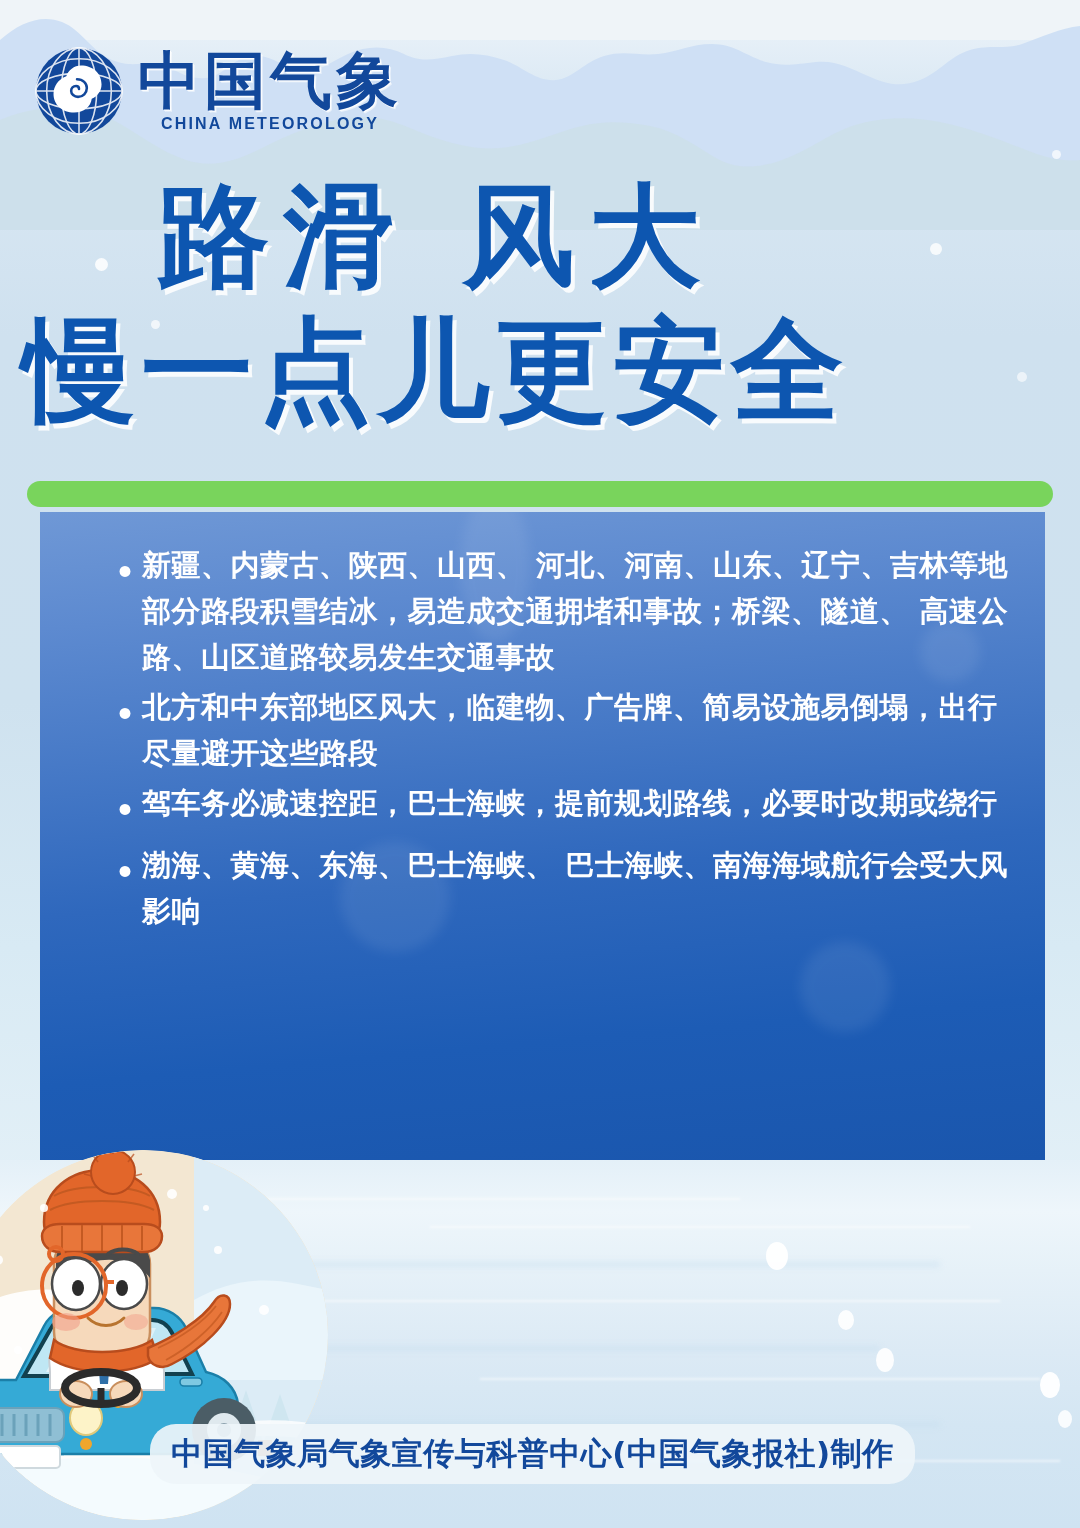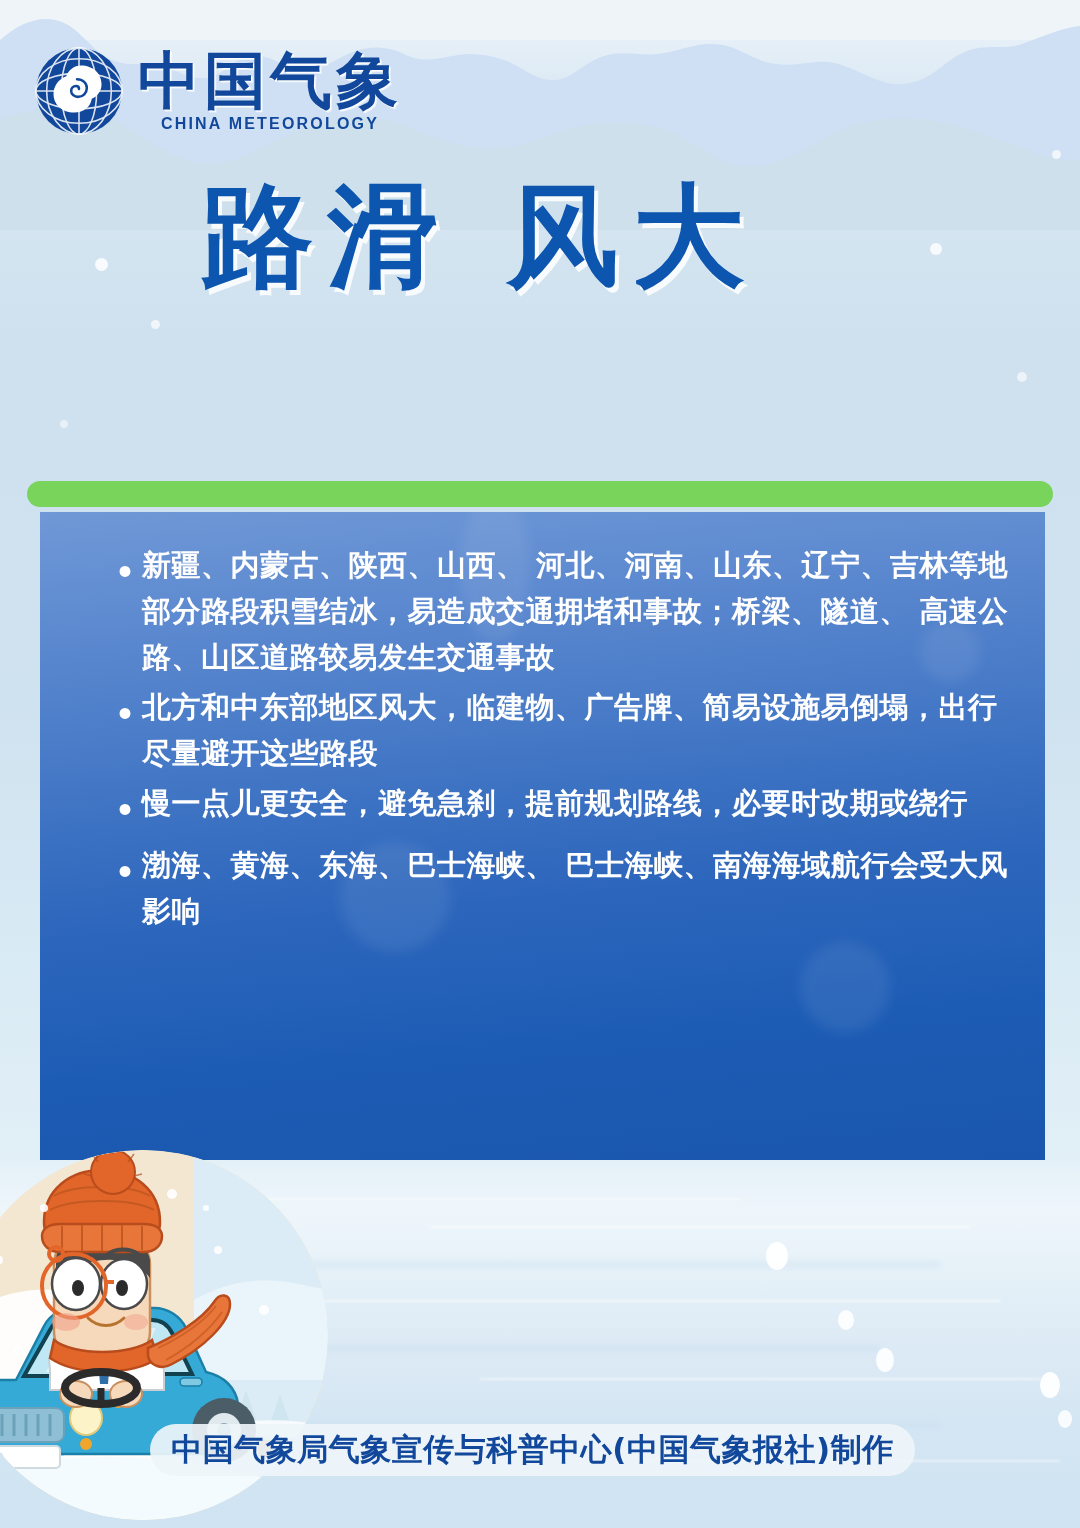--- a/index.html
+++ b/index.html
@@ -30,21 +30,21 @@
     font-family:"DejaVu Sans","Liberation Sans",sans-serif;
     text-shadow:1px 1px 0 #ffffff,2px 2px 0 rgba(255,255,255,.6);
     white-space:nowrap;
   }
   .logo-en{
     font-size:16px;font-weight:bold;color:#12489b;letter-spacing:2.2px;margin-top:4px;
     white-space:nowrap;
   }
 
   
-  .headline{position:absolute;left:0;top:178px;width:872px;text-align:center;padding-left:44px;}
+  .headline{position:absolute;left:0;top:178px;width:872px;text-align:center;}
   .hl-line{
     font-family:"DejaVu Sans","Liberation Sans",sans-serif;
     font-weight:bold;color:#0d56b0;
     text-shadow:4px 5px 0 rgba(255,255,255,.85);
     white-space:nowrap;line-height:1.05;
   }
   .hl1{font-size:112px;letter-spacing:14px;}
   .hl2{font-size:112px;letter-spacing:6px;margin-top:16px;}
 
   
@@ -82,21 +82,21 @@
 
   
   .mascot{
     position:absolute;left:-42px;top:1150px;width:370px;height:370px;border-radius:50%;
     overflow:hidden;background:#f3e7d2;
   }
   .mascot svg{display:block;}
 
   
   .footer-pill{
-    position:absolute;left:150px;top:1424px;width:765px;height:52px;
+    position:absolute;left:150px;top:1424px;width:765px;height:60px;
     background:rgba(238,245,250,.92);border-radius:26px;
     display:flex;align-items:center;justify-content:center;
   }
   .footer-text{
     color:#12489b;font-size:31px;font-weight:bold;white-space:nowrap;
     font-family:"DejaVu Sans","Liberation Sans",sans-serif;letter-spacing:.5px;
   }
 </style>
 </head>
 <body>
@@ -148,20 +148,21 @@
       </svg>
     </span>
     <span class="logo-text">
       <span class="logo-cn">中国气象</span>
       <span class="logo-en">CHINA METEOROLOGY</span>
     </span>
   </div>
 
   <div class="headline">
     <div class="hl-line hl1">路滑  风大</div>
+    <div class="hl-line hl2">慢一点儿更安全</div>
   </div>
 
   <div class="green-bar"></div>
 
   <div class="content-box">
     <div class="cb-glow" style="left:420px;top:-20px;width:70px;height:150px;"></div>
     <div class="cb-glow" style="left:880px;top:110px;width:60px;height:60px;"></div>
     <div class="cb-glow" style="left:300px;top:330px;width:110px;height:110px;"></div>
     <div class="cb-glow" style="left:760px;top:430px;width:90px;height:90px;"></div>
 
@@ -169,21 +170,21 @@
       <div class="bullet">
         <span class="bullet-dot">•</span>
         <span class="bullet-text">新疆、内蒙古、陕西、山西、 河北、河南、山东、辽宁、吉林等地部分路段积雪结冰，易造成交通拥堵和事故；桥梁、隧道、 高速公路、山区道路较易发生交通事故</span>
       </div>
       <div class="bullet">
         <span class="bullet-dot">•</span>
         <span class="bullet-text">北方和中东部地区风大，临建物、广告牌、简易设施易倒塌，出行尽量避开这些路段</span>
       </div>
       <div class="bullet">
         <span class="bullet-dot">•</span>
-        <span class="bullet-text">慢一点儿更安全，避免急刹，提前规划路线，必要时改期或绕行</span>
+        <span class="bullet-text">驾车务必减速控距，巴士海峡，提前规划路线，必要时改期或绕行</span>
       </div>
       <div class="bullet">
         <span class="bullet-dot">•</span>
         <span class="bullet-text">渤海、黄海、东海、巴士海峡、 巴士海峡、南海海域航行会受大风影响</span>
       </div>
     </div>
   </div>
 
   <div class="photo">
     <div class="streak" style="left:120px;top:38px;width:620px;"></div>

